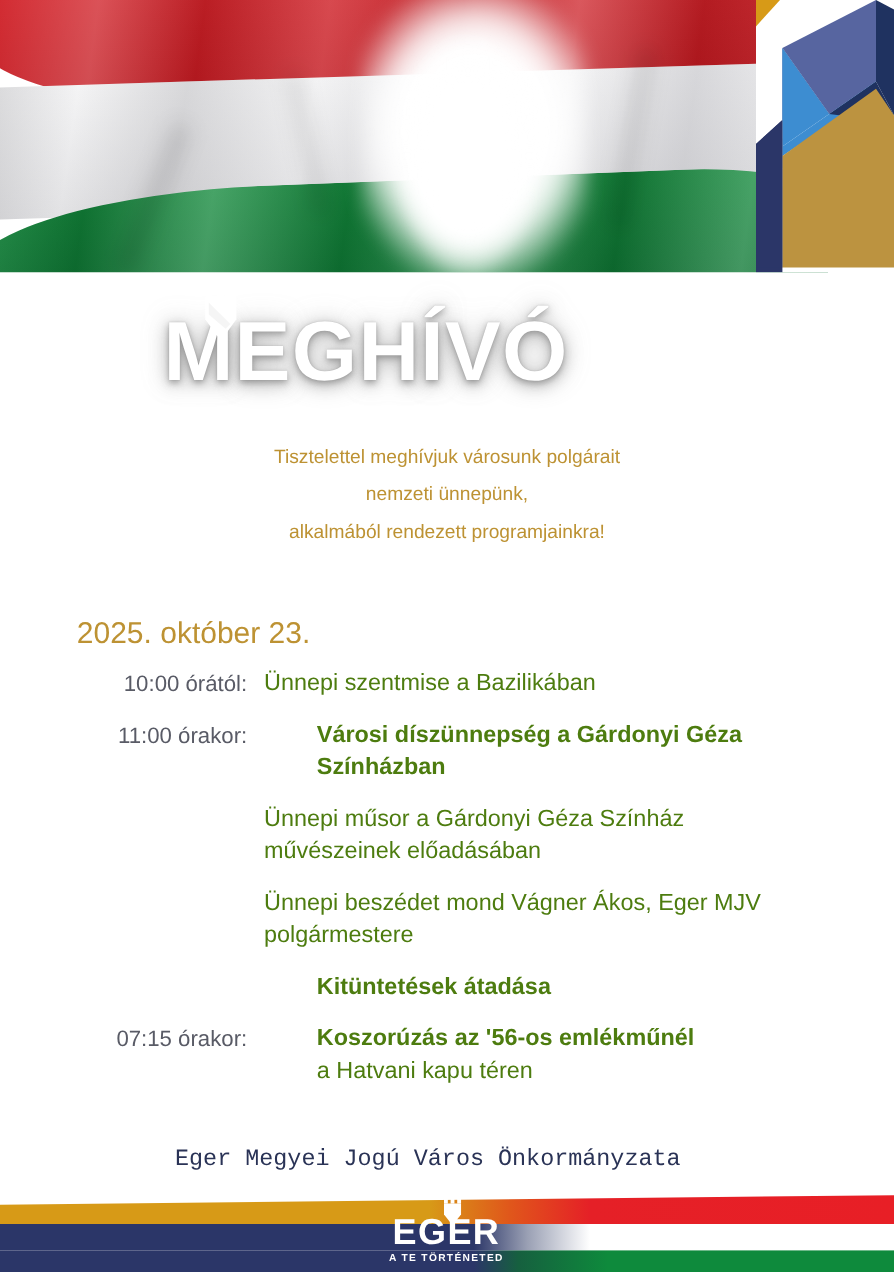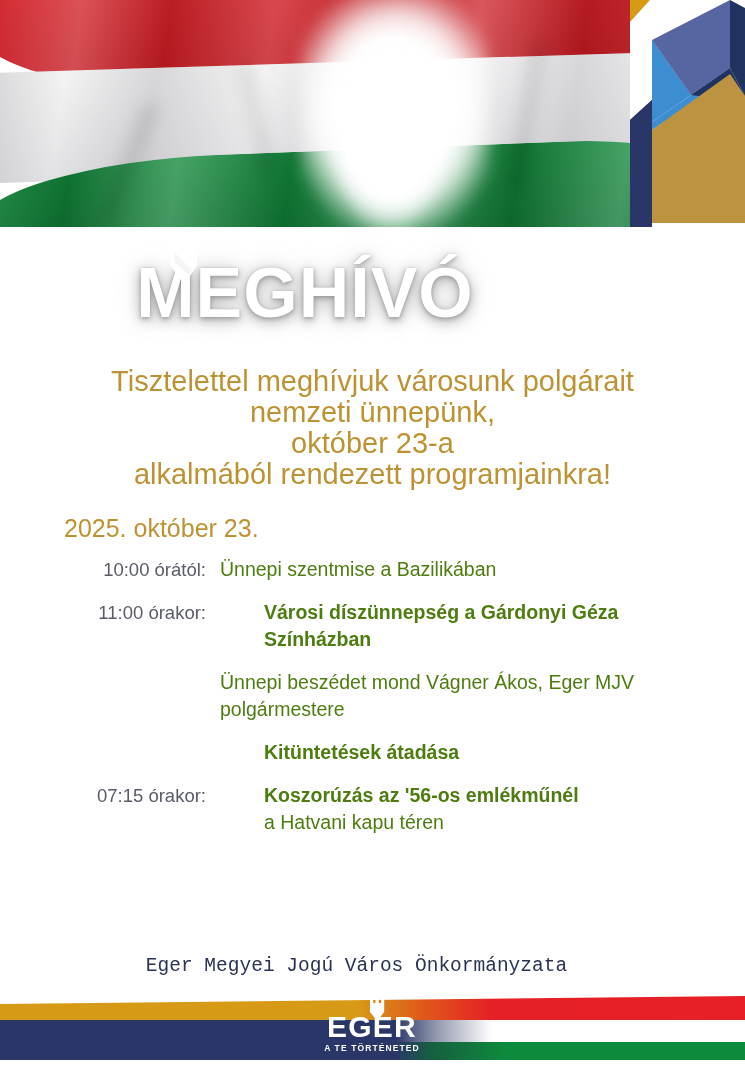--- a/index.html
+++ b/index.html
@@ -139,21 +139,21 @@
   }
 
   
   .invite {
     position: absolute;
     left: 0;
     top: 366px;
     width: 745px;
     text-align: center;
     color: #bd9233;
-    font-size: 29px;
+    font-size: 16px;
     line-height: 31px;
   }
 
   
   .date-line {
     position: absolute;
     left: 64px;
     top: 514px;
     color: #bd9233;
     font-size: 25px;
@@ -271,38 +271,41 @@
 
       </g>
       <polygon points="14,14 34,14 34,28 24,43 14,28" fill="none"></polygon>
       <path d="M14 16 L32 34 L28 38 L14 26 Z" fill="#e9e9e9" opacity="0.45"></path>
     </svg>
   </div>
 
   <div class="invite">
     <div>Tisztelettel meghívjuk városunk polgárait</div>
     <div>nemzeti ünnepünk,</div>
-    <div>október 23-a</div>
     <div>alkalmából rendezett programjainkra!</div>
   </div>
 
   <div class="date-line">2025. október 23.</div>
 
   <div class="schedule">
 
     <div class="srow">
       <div class="stime">10:00 órától:</div>
       <div class="sdesc">Ünnepi szentmise a Bazilikában</div>
     </div>
 
     <div class="srow">
       <div class="stime">11:00 órakor:</div>
       <div class="sdesc bold">Városi díszünnepség a Gárdonyi Géza Színházban</div>
     </div>
 
+    <div class="srow">
+      <div class="stime"></div>
+      <div class="sdesc">Ünnepi műsor a Gárdonyi Géza Színház művészeinek előadásában</div>
+    </div>
 
     <div class="srow">
       <div class="stime"></div>
       <div class="sdesc">Ünnepi beszédet mond Vágner Ákos, Eger MJV polgármestere</div>
     </div>
 
     <div class="srow">
       <div class="stime"></div>
       <div class="sdesc bold">Kitüntetések átadása</div>
     </div>

